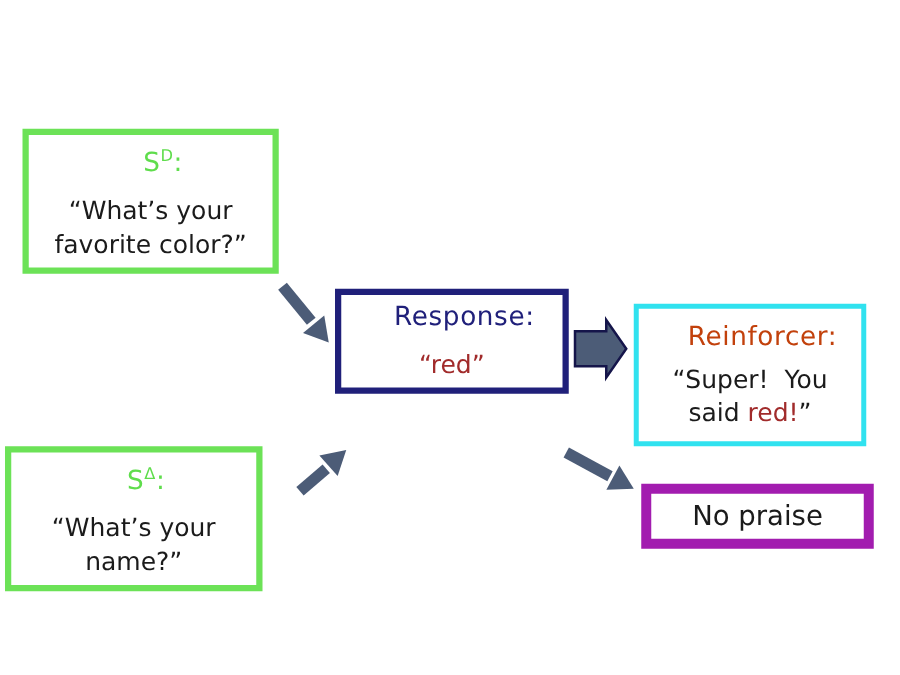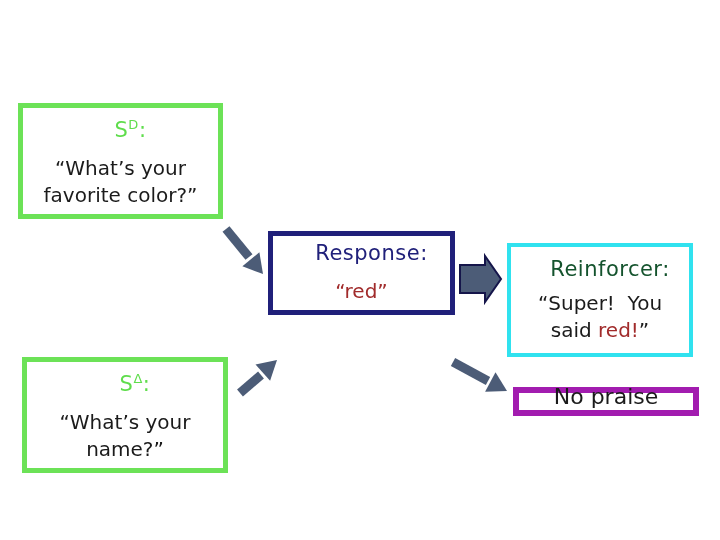--- a/index.html
+++ b/index.html
@@ -18,47 +18,47 @@
     background: #ffffff;
     display: flex;
     flex-direction: column;
     align-items: center;
     text-align: center;
   }
   .box-title { font-size: 21px; font-weight: 400; letter-spacing: 0.5px; margin-left: 20px; }
   .box-body  { font-size: 20px; line-height: 27px; }
   .green-text { color: #5fdd4c; }
   .navy-text  { color: #20207a; text-align: center; }
-  .cyan-text  { color: #14532d; }
+  .cyan-text  { color: #c2410c; }
   .red-text   { color: #a12b2b; }
 
   .box-sd {
     left: 18px; top: 103px; width: 205px; height: 116px;
     border: 5px solid #6ce257;
     justify-content: flex-start; padding-top: 10px; gap: 13px;
   }
   .box-response {
     left: 268px; top: 231px; width: 187px; height: 84px;
     border: 5px solid #20207a;
     justify-content: center; gap: 13px;
   }
   .box-reinforcer {
     left: 507px; top: 243px; width: 186px; height: 114px;
     border: 4px solid #30e2ef;
     justify-content: flex-start; padding-top: 10px; gap: 9px;
   }
   .box-sdelta {
-    left: 22px; top: 357px; width: 206px; height: 116px;
+    left: 4px; top: 357px; width: 206px; height: 116px;
     border: 5px solid #6ce257;
     justify-content: flex-start; padding-top: 10px; gap: 13px;
   }
   .box-nopraise {
-    left: 513px; top: 387px; width: 186px; height: 29px;
-    border: 6px solid #a21caf;
-    justify-content: flex-end;
+    left: 513px; top: 387px; width: 186px; height: 52px;
+    border: 8px solid #a21caf;
+    justify-content: center;
   }
   .box-nopraise .box-body { font-size: 22px; }
 
   sup.small-sup { font-size: 0.62em; vertical-align: super; line-height: 0; }
 
   .arrow-svg { position: absolute; }
   .a1 { left: 219px; top: 221px; }
   .a2 { left: 456px; top: 251px; }
   .a3 { left: 233px; top: 351px; }
   .a4 { left: 446px; top: 354px; }

